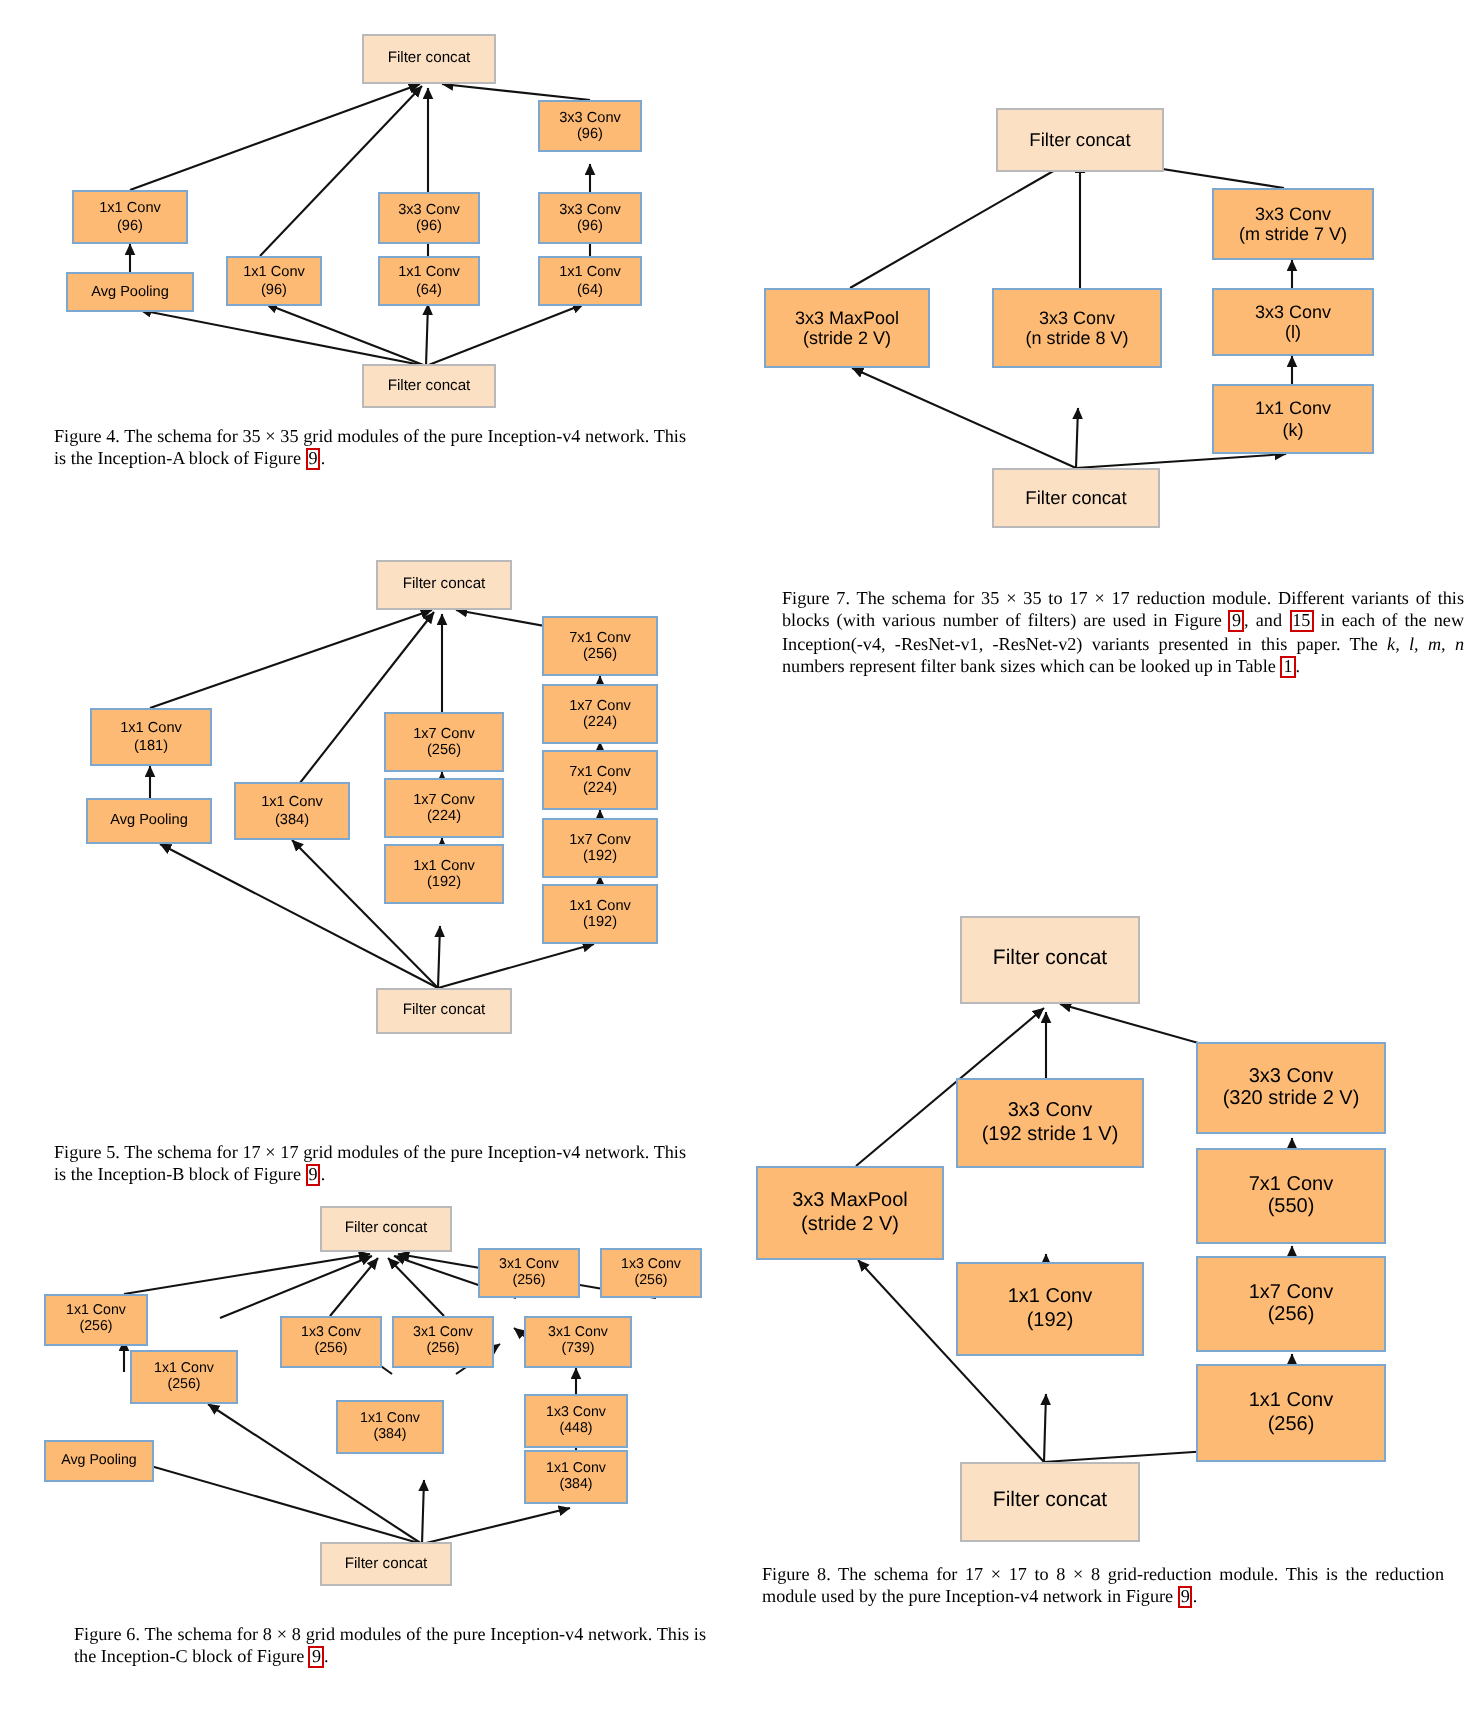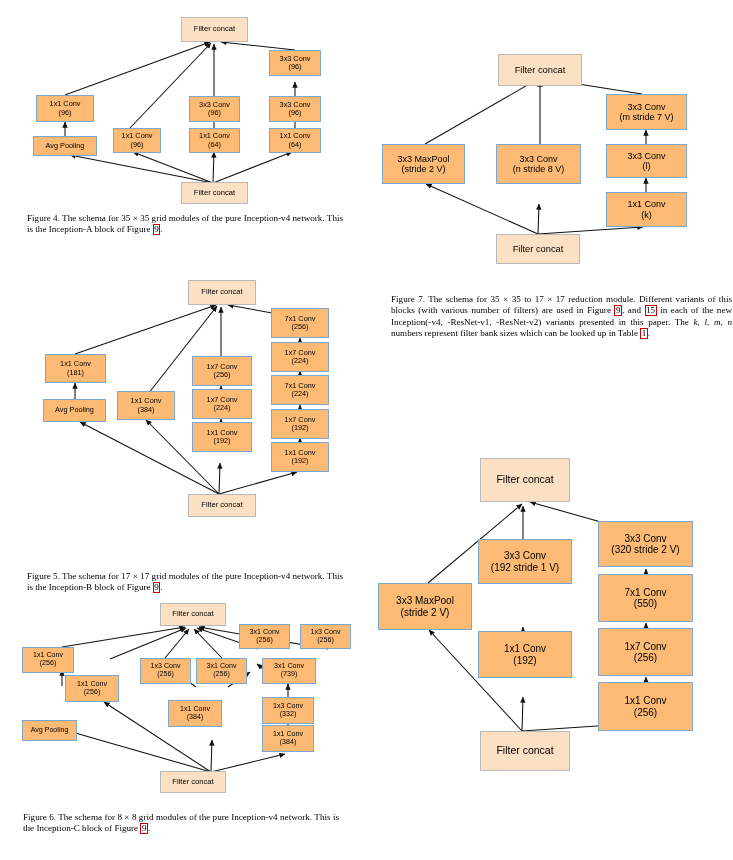--- a/index.html
+++ b/index.html
@@ -241,32 +241,32 @@
     <div class="node conv" style="left:300px;top:30px;width:51px;height:25px;font-size:7.1px;">
       <span class="l1">1x3 Conv</span>
       <span class="l2">(256)</span>
     </div>
     <div class="node conv" style="left:262px;top:64px;width:54px;height:26px;font-size:7.1px;">
       <span class="l1">3x1 Conv</span>
       <span class="l2">(739)</span>
     </div>
     <div class="node conv" style="left:262px;top:103px;width:52px;height:27px;font-size:7.1px;">
       <span class="l1">1x3 Conv</span>
-      <span class="l2">(332)</span>
+      <span class="l2">(448)</span>
     </div>
     <div class="node conv" style="left:262px;top:131px;width:52px;height:27px;font-size:7.1px;">
       <span class="l1">1x1 Conv</span>
       <span class="l2">(384)</span>
     </div>
     <div class="node concat" style="left:160px;top:177px;width:66px;height:22px;font-size:7.6px;">
       <span class="l1">Filter concat</span>
     </div>
   </div>
 
-  <div class="cap" style="left:23px;top:812px;width:316px;">
+  <div class="cap" style="left:37px;top:812px;width:316px;">
     <span>Figure 6. The schema for 8 × 8 grid modules of the pure Inception-v4 network. This is the Inception-C block of Figure </span><span class="ref">9</span><span>.</span>
   </div>
 
   <div class="fig" style="left:370px;top:22px;width:363px;height:230px;">
     <svg width="363" height="230">
       <g stroke="#111" stroke-width="1.05" fill="none" marker-end="url(#ah)">
         <path d="M55,122 L168,57"></path>
         <path d="M170,122 L170,59"></path>
         <path d="M272,72 L176,57"></path>
         <path d="M276,122 L276,108"></path>
@@ -352,14 +352,17 @@
     </div>
     <div class="node conv" style="left:228px;top:239px;width:95px;height:49px;font-size:10px;">
       <span class="l1">1x1 Conv</span>
       <span class="l2">(256)</span>
     </div>
     <div class="node concat" style="left:110px;top:288px;width:90px;height:40px;font-size:10.5px;">
       <span class="l1">Filter concat</span>
     </div>
   </div>
 
+  <div class="cap" style="left:381px;top:782px;width:341px;">
+    <span>Figure 8. The schema for 17 × 17 to 8 × 8 grid-reduction module. This is the reduction module used by the pure Inception-v4 network in Figure </span><span class="ref">9</span><span>.</span>
+  </div>
 
 </div>
 
 </body></html>

